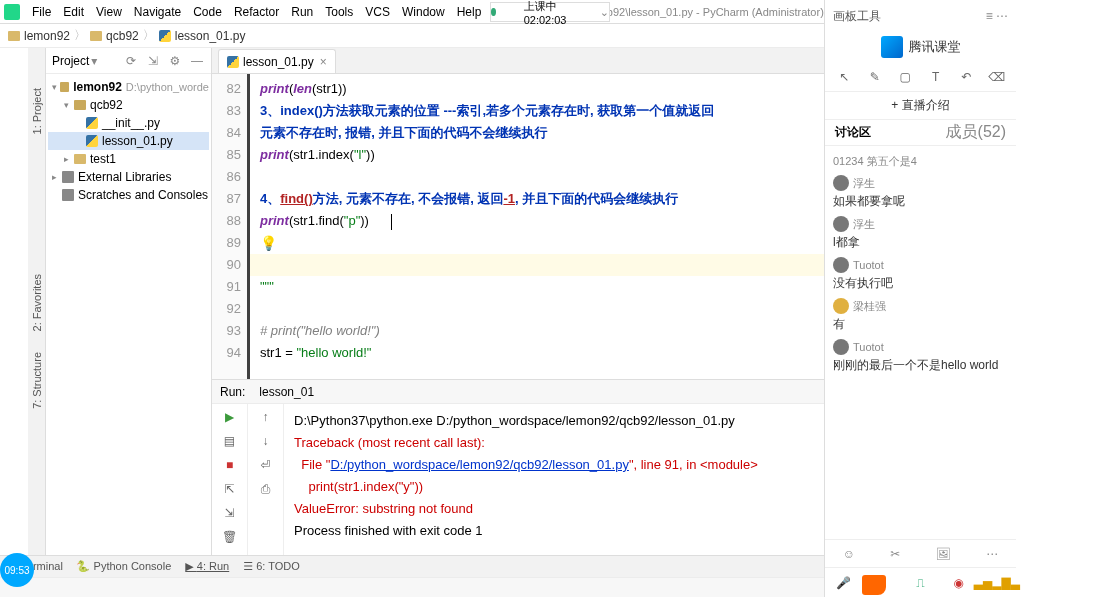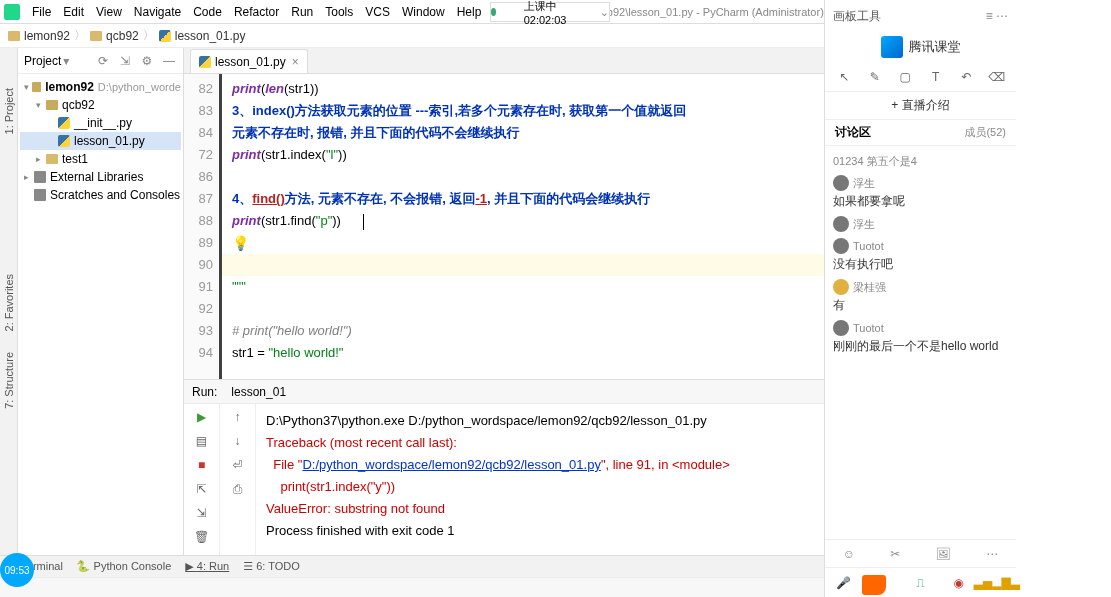--- a/index.html
+++ b/index.html
@@ -6,21 +6,21 @@
 html,body { width:1111px; height:597px; overflow:hidden; background:#fff; }
 .root { display:flex; flex-direction:column; width:1016px; height:597px; position:relative; }
 .menubar { height:24px; display:flex; align-items:center; padding:0 4px; font-size:12px; border-bottom:1px solid #ddd; position:relative; }
 .menubar .logo { width:16px; height:16px; background:#21d789; border-radius:2px; margin-right:6px; }
 .menubar .mi { padding:2px 6px; cursor:pointer; }
 .menubar .titlepath { color:#888; margin-left:10px; font-size:11px; }
 .crumbs { height:24px; display:flex; align-items:center; padding:0 8px; font-size:12px; border-bottom:1px solid #ececec; color:#333; }
 .crumbs .sep { color:#aaa; margin:0 4px; }
 .crumbs .folder-ico { width:12px; height:10px; background:#d9b96b; display:inline-block; margin-right:4px; border-radius:1px; }
 .crumbs .py-ico { width:12px; height:12px; display:inline-block; margin-right:4px; background:linear-gradient(135deg,#3572A5 50%,#FFD43B 50%); border-radius:2px; }
-.main { flex:1; display:flex; min-height:0; }
+.main { flex:1; display:flex; min-height:0;padding-left:28px; }
 .sidetabs-left { width:18px; background:#f2f2f2; border-right:1px solid #ddd; display:flex; flex-direction:column; align-items:center; padding-top:40px; }
 .sidetabs-left .vtab { writing-mode:vertical-rl; transform:rotate(180deg); font-size:11px; color:#555; margin-bottom:20px; cursor:pointer; }
 .projectpane { width:166px; border-right:1px solid #ddd; display:flex; flex-direction:column; }
 .projectpane .phead { height:26px; display:flex; align-items:center; padding:0 6px; font-size:12px; border-bottom:1px solid #ececec; }
 .projectpane .phead .tools { margin-left:auto; display:flex; gap:6px; }
 .projectpane .phead .tools span { width:16px; height:16px; display:inline-flex; align-items:center; justify-content:center; color:#888; cursor:pointer; font-size:12px; }
 .tree { flex:1; font-size:12px; padding:4px 2px; overflow:auto; }
 .tree .row { display:flex; align-items:center; height:18px; padding-left:4px; cursor:pointer; white-space:nowrap; }
 .tree .row.sel { background:#d5e4f7; }
 .tree .tw { width:10px; color:#888; font-size:9px; }
@@ -68,21 +68,21 @@
 
 .rightpanel { position:absolute; right:0; top:0; width:192px; height:100%; background:#fff; border-left:1px solid #ddd; display:flex; flex-direction:column; font-size:12px; z-index:5; }
 .rp-head { height:24px; display:flex; align-items:center; padding:16px 8px; font-size:12px; color:#555; }
 .rp-tools { height:30px; display:flex; align-items:center; justify-content:space-around; border-bottom:1px solid #eee; padding:0 4px; }
 .rp-tools span { width:20px; height:20px; display:inline-flex; align-items:center; justify-content:center; color:#666; cursor:pointer; }
 .rp-logo-row { height:30px; display:flex; align-items:center; justify-content:center; gap:6px; color:#333; font-size:13px; }
 .rp-logo { width:22px; height:22px; border-radius:3px; background:linear-gradient(135deg,#00a8ff,#0066cc); }
 .rp-intro { height:28px; display:flex; align-items:center; justify-content:center; border-bottom:1px solid #eee; font-size:12px; color:#333; cursor:pointer; }
 .rp-discuss-head { height:26px; display:flex; align-items:center; padding:0 10px; border-bottom:1px solid #eee; }
 .rp-discuss-head .title { font-weight:bold; }
-.rp-discuss-head .members { margin-left:auto; color:#888; font-size:11px; }
+.rp-discuss-head .members { margin-left:auto; color:#888; font-size:16px; }
 .rp-msgs { flex:1; overflow:auto; padding:4px 8px; }
 .rp-msg { margin:6px 0; }
 .rp-msg .who { display:flex; align-items:center; gap:4px; color:#888; font-size:11px; }
 .rp-msg .avatar { width:16px; height:16px; border-radius:50%; background:#777; }
 .rp-msg .txt { color:#333; font-size:12px; margin-top:2px; }
 .rp-sys { color:#888; font-size:11px; margin:4px 0; }
 .rp-actionrow { height:28px; display:flex; align-items:center; justify-content:space-around; border-top:1px solid #eee; color:#888; }
 .rp-actionrow span { cursor:pointer; }
 .rp-bottomtools { height:30px; display:flex; align-items:center; justify-content:space-around; border-top:1px solid #eee; }
 .rp-bottomtools span { width:20px; height:20px; display:inline-flex; align-items:center; justify-content:center; cursor:pointer; color:#3a7; }
@@ -199,21 +199,21 @@
           <span class="pyico"></span>
           <span>lesson_01.py</span>
           <span class="cls">×</span>
         </div>
       </div>
       <div class="editor">
         <div class="gutter">
           <div>82</div>
             <div>83</div>
             <div>84</div>
-            <div>72</div>
+            <div>85</div>
             <div>86</div>
             <div>87</div>
             <div>88</div>
             <div>89</div>
             <div>90</div>
             <div>91</div>
             <div>92</div>
             <div>93</div>
             <div>94</div>
         </div>
@@ -321,20 +321,21 @@
             <span class="avatar"></span>
             <span>浮生</span>
           </div>
           <div class="txt">如果都要拿呢</div>
         </div>
       <div class="rp-msg">
           <div class="who">
             <span class="avatar"></span>
             <span>浮生</span>
           </div>
+          <div class="txt">l都拿</div>
         </div>
       <div class="rp-msg">
           <div class="who">
             <span class="avatar"></span>
             <span>Tuotot</span>
           </div>
           <div class="txt">没有执行吧</div>
         </div>
       <div class="rp-msg">
           <div class="who">

